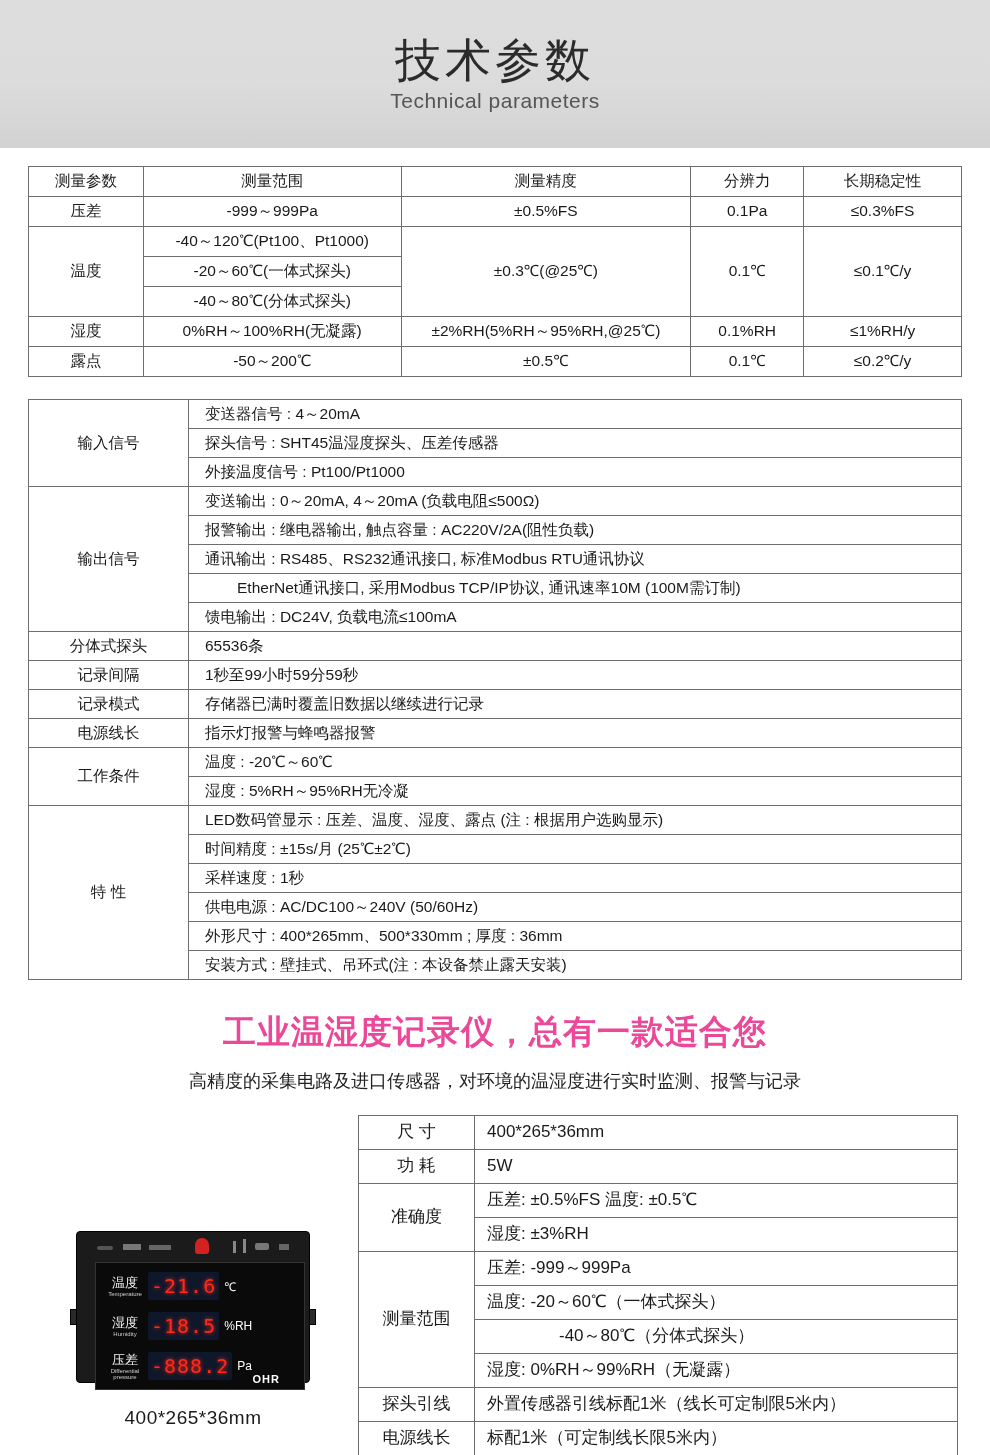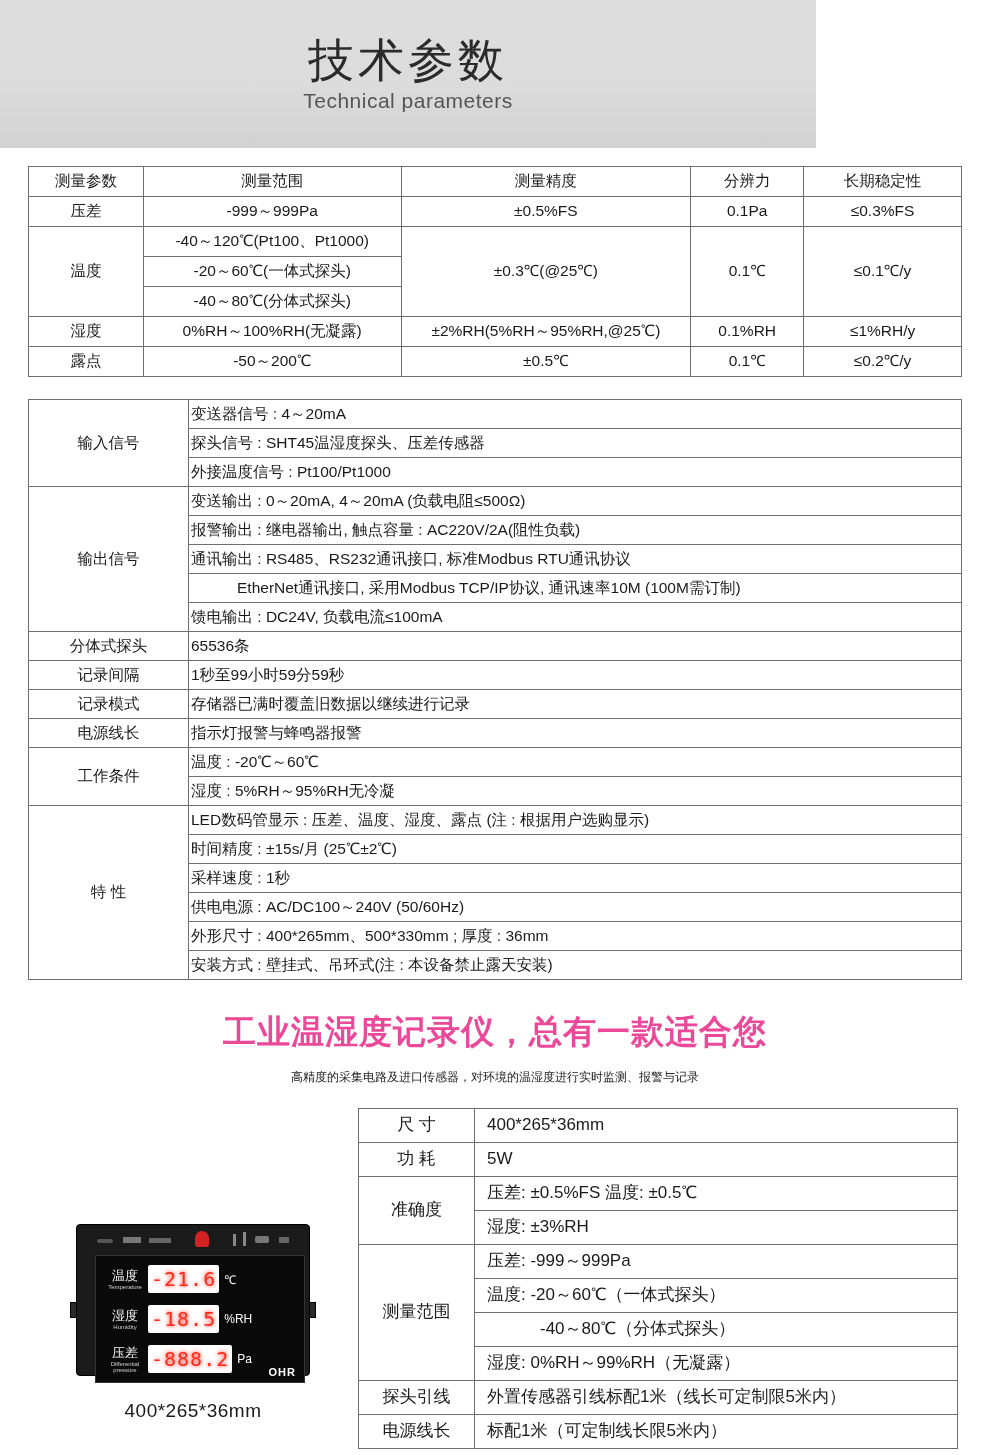--- a/index.html
+++ b/index.html
@@ -9,21 +9,21 @@
     height: 1455px;
     background: #ffffff;
     font-family: "Liberation Sans", sans-serif;
     color: #1a1a1a;
     overflow: hidden;
     position: relative;
   }
 
   
   .header {
-    width: 816px;
+    width: 990px;
     height: 148px;
     background: linear-gradient(to bottom, #dddddd 0%, #dcdcdc 55%, #d2d2d2 100%);
     display: flex;
     flex-direction: column;
     align-items: center;
     justify-content: center;
   }
   .header-cn {
     font-size: 46px;
     letter-spacing: 4px;
@@ -60,35 +60,35 @@
   .t1-range { width: 258px; }
   .t1-acc   { width: 290px; }
   .t1-res   { width: 113px; }
   .t1-stab  { width: 158px; }
 
   
   .t2-wrap { padding: 22px 28px 0 28px; }
   #table2 { width: 934px; }
   #table2 td { height: 29px; }
   .t2-label { width: 160px; text-align: center; }
-  .t2-value { text-align: left; padding-left: 2px; }
+  .t2-value { text-align: left; padding-left: 16px; }
   .t2-value.indent { padding-left: 48px; }
 
   
   .mid-title {
     text-align: center;
     font-size: 33px;
     font-weight: bold;
     letter-spacing: 1px;
     margin-top: 30px;
     color: #ec4899;
   }
   .mid-sub {
     text-align: center;
-    font-size: 12px;
+    font-size: 18px;
     margin-top: 14px;
     color: #222;
   }
 
   
   .bottom {
     display: flex;
     align-items: flex-start;
     padding: 22px 28px 0 28px;
   }
@@ -142,34 +142,34 @@
     color: #f2f2f2;
     text-align: center;
     line-height: 1;
   }
   .dev-lbl .cn { display: block; font-size: 13px; }
   .dev-lbl .en { display: block; font-size: 6px; color: #cfcfcf; margin-top: 2px; }
   .dev-digits {
     font-family: "DejaVu Sans Mono", monospace;
     font-size: 20px;
     color: #ff2a1a;
-    background: #ffffff;
+    background: #0f172a;
     padding: 2px 3px;
     letter-spacing: 1px;
     border-radius: 2px;
     text-shadow: 0 0 4px #ff2a1a;
   }
   .dev-unit {
     color: #ffffff;
     font-size: 12px;
     margin-left: 5px;
   }
   .dev-brand {
     position: absolute;
-    right: 8px; bottom: 4px;
+    right: 24px; bottom: 4px;
     color: #ffffff;
     font-size: 11px;
     font-weight: bold;
     letter-spacing: 1px;
   }
   .dev-top-bits {
     position: absolute;
     left: 6px; top: 6px;
     width: 234px; height: 16px;
   }
@@ -196,21 +196,21 @@
     top: 96px;
   }
   .ear.l { left: 0px; }
   .ear.r { right: 0px; }
 
   
   #table3 { width: 600px; font-size: 17px; }
   #table3 td { height: 34px; }
   .t3-label { width: 116px; text-align: center; }
   .t3-value { text-align: left; padding-left: 12px; }
-  .t3-value.indent { padding-left: 65px; }
+  .t3-value.indent { padding-left: 84px; }
   .t3-acc-row td { height: 33px; }
 </style>
 </head>
 <body>
 
 <div class="header">
   <div class="header-cn">技术参数</div>
   <div class="header-en">Technical parameters</div>
 </div>
 

